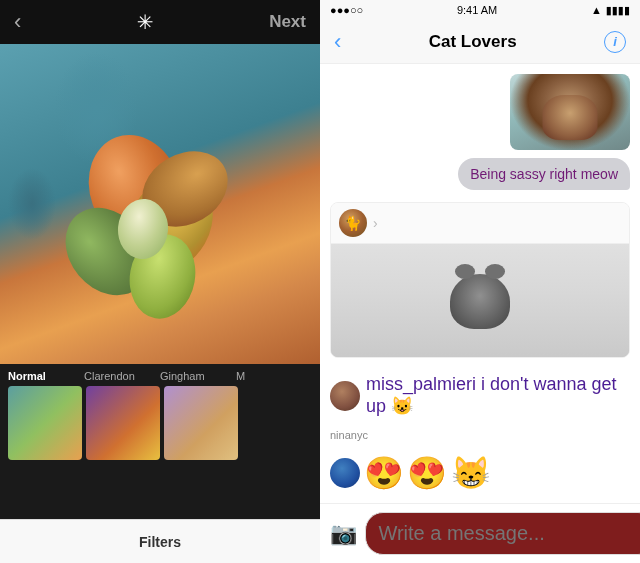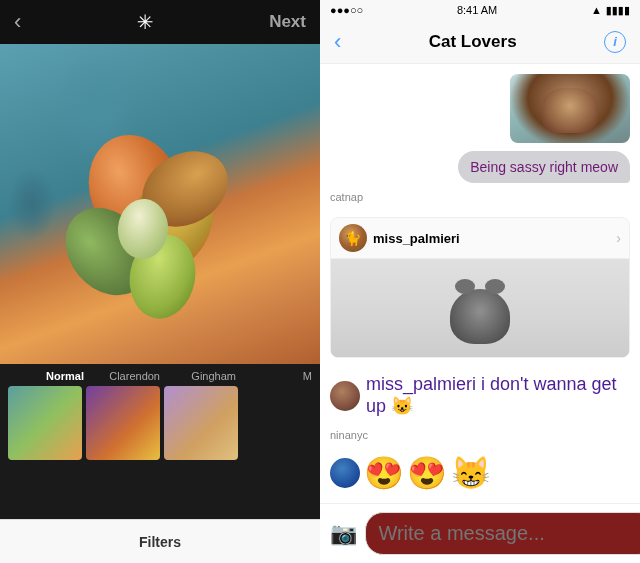--- a/index.html
+++ b/index.html
@@ -116,21 +116,21 @@
     }
 
     .filter-labels {
       display: flex;
       padding: 0 8px;
       margin-bottom: 4px;
     }
 
     .filter-label {
       width: 78px;
-      text-align: right;
+      text-align: left;
       font-size: 11px;
       color: #fff;
       font-weight: 600;
     }
     .filter-label.active {
       font-weight: 700;
     }
     .filter-label.secondary {
       color: #aaa;
       font-weight: 400;
@@ -491,21 +491,21 @@
     </div>
   </div>
 
   <div class="bottom-tabs">
     <div class="bottom-tab active">Filters</div>
   </div>
 </div>
 
 <div class="status-overlay">
   <span>●●●○○</span>
-  <span>8:41 AM</span>
+  <span>9:41 AM</span>
   <span class="status-right">
     <span class="wifi-icon">▲</span>
     <span>▮▮▮▮</span>
   </span>
 </div>
 
 <div class="right-panel">
 
   <div style="height: 20px; background: #f8f8f8;"></div>
 
@@ -520,25 +520,23 @@
   <div class="chat-body">
 
     <div style="align-self: flex-end; width: 120px; height: 80px; border-radius: 8px; overflow: hidden; background: radial-gradient(ellipse 60px 50px at 50% 35%, #b8916a 0%, #8a6040 40%, #6a4020 70%, transparent 100%), linear-gradient(160deg, #c0d8d8 0%, #90b8b8 40%, #708888 100%);">
       <div style="position: relative; width: 100%; height: 100%;">
         <div style="position: absolute; width: 55px; height: 45px; background: radial-gradient(ellipse at 50% 40%, #c8a070 0%, #906040 60%, #603020 100%); border-radius: 40% 40% 30% 30%; bottom: 10px; left: 50%; transform: translateX(-50%);"></div>
       </div>
     </div>
 
     <div class="bubble-right">Being sassy right meow</div>
 
-    <div class="section-label">catnap</div>
     <div class="cat-photo-card">
       <div class="cat-card-header">
         <div class="cat-avatar">🐈</div>
-        <span class="cat-card-username">miss_palmieri</span>
         <span class="chevron-right">›</span>
       </div>
       <div class="cat-photo-img">
         <div style="position: absolute; inset: 0; background: linear-gradient(180deg, #e0e0e0 0%, #d8d8d8 40%, #c8c8c8 100%);"></div>
         <div class="cat-on-bed"></div>
       </div>
     </div>
 
     <div class="comment-row">
       <div class="comment-avatar">

